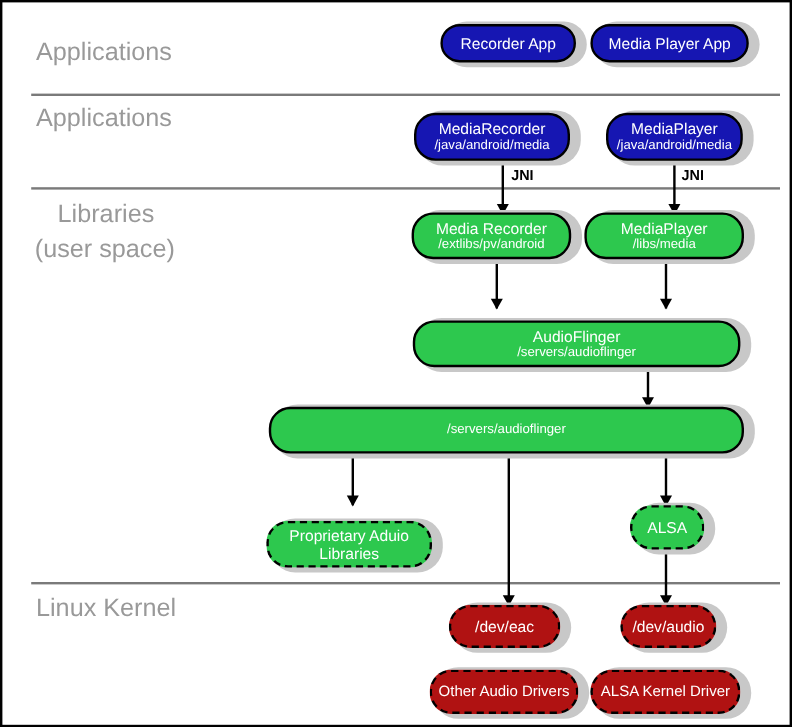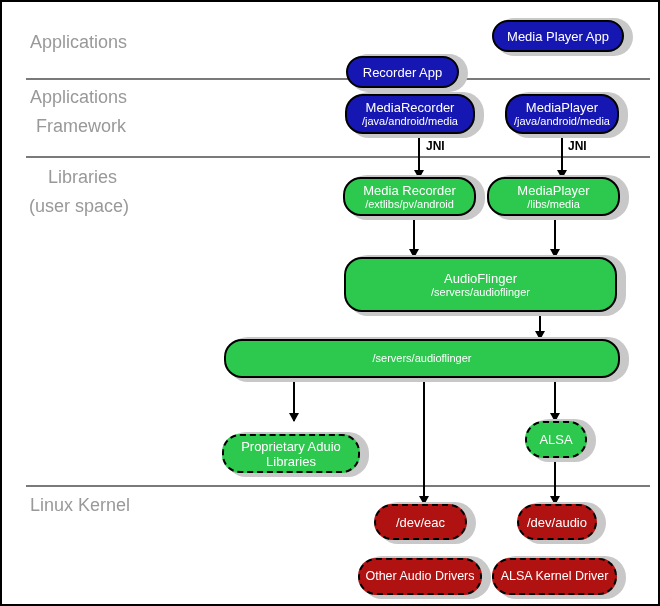--- a/index.html
+++ b/index.html
@@ -8,21 +8,21 @@
     width: 656px;
     height: 602px;
     border: 2px solid #000;
     background: #fff;
     font-family: "Liberation Sans", sans-serif;
     overflow: hidden;
   }
   .layer-label {
     position: absolute;
     color: #999999;
-    font-size: 18px;
+    font-size: 21px;
     white-space: nowrap;
     text-align: center;
   }
   .divider {
     position: absolute;
     left: 24px;
     width: 624px;
     height: 0;
     border-top: 2px solid #7a7a7a;
   }
@@ -71,21 +71,20 @@
   }
 </style>
 </head>
 <body>
 
 <div class="frame">
 
   <div class="layer-label" style="left:28px; top:30px;">Applications</div>
 
   <div class="layer-label" style="left:28px; top:85px;">Applications</div>
-  <div class="layer-label" style="left:34px; top:114px;">Framework</div>
 
   <div class="layer-label" style="left:46px; top:165px;">Libraries</div>
   <div class="layer-label" style="left:27px; top:194px;">(user space)</div>
 
   <div class="layer-label" style="left:28px; top:493px;">Linux Kernel</div>
 
   <div class="divider" style="top:76px;"></div>
   <div class="divider" style="top:154px;"></div>
   <div class="divider" style="top:483px;"></div>
 
@@ -95,21 +94,21 @@
   <div class="conn" style="left:552px; top:214px; height:41px;"></div>
   <div class="conn" style="left:537px; top:294px; height:43px;"></div>
   <div class="conn" style="left:291px; top:376px; height:43px;"></div>
   <div class="conn" style="left:421px; top:376px; height:126px;"></div>
   <div class="conn" style="left:552px; top:376px; height:43px;"></div>
   <div class="conn" style="left:552px; top:458px; height:44px;"></div>
 
   <div class="edge-label" style="left:424px; top:137px;">JNI</div>
   <div class="edge-label" style="left:566px; top:137px;">JNI</div>
 
-  <div class="pill blue" style="left:344px; top:18px; width:113px; height:32px; border-radius:16px;margin-top:36px;">
+  <div class="pill blue" style="left:365px; top:18px; width:113px; height:32px; border-radius:16px;">
     <div class="title">Recorder App</div>
   </div>
   <div class="pill blue" style="left:490px; top:18px; width:132px; height:32px; border-radius:16px;">
     <div class="title">Media Player App</div>
   </div>
 
   <div class="pill blue" style="left:343px; top:92px; width:130px; height:40px;">
     <div class="title">MediaRecorder</div>
     <div class="sub">/java/android/media</div>
   </div>
@@ -119,21 +118,21 @@
   </div>
 
   <div class="pill green" style="left:341px; top:175px; width:133px; height:39px;">
     <div class="title">Media Recorder</div>
     <div class="sub">/extlibs/pv/android</div>
   </div>
   <div class="pill green" style="left:485px; top:175px; width:133px; height:39px;">
     <div class="title">MediaPlayer</div>
     <div class="sub">/libs/media</div>
   </div>
-  <div class="pill green" style="left:342px; top:255px; width:273px; height:55px;">
+  <div class="pill green" style="left:342px; top:265px; width:273px; height:39px;">
     <div class="title">AudioFlinger</div>
     <div class="sub">/servers/audioflinger</div>
   </div>
   <div class="pill green" style="left:222px; top:337px; width:396px; height:39px;">
     <div class="sub">/servers/audioflinger</div>
   </div>
   <div class="pill green dashed" style="left:220px; top:432px; width:138px; height:39px;">
     <div class="title">Proprietary Aduio</div>
     <div class="title">Libraries</div>
   </div>

